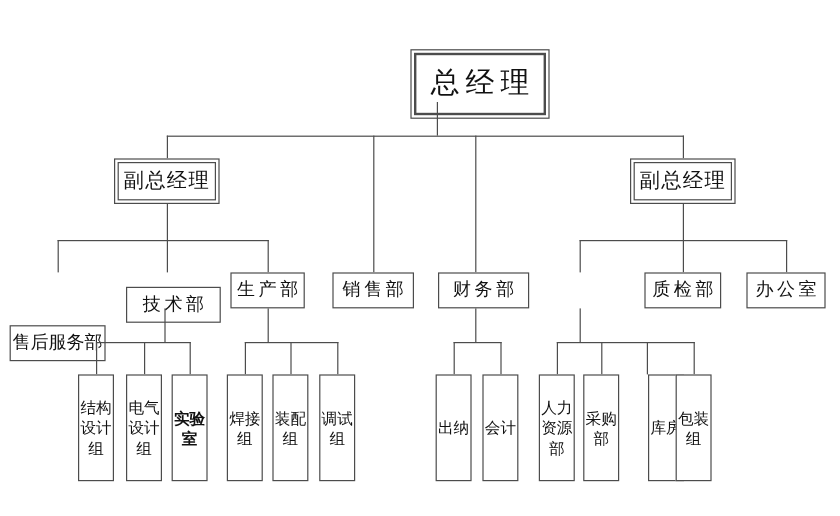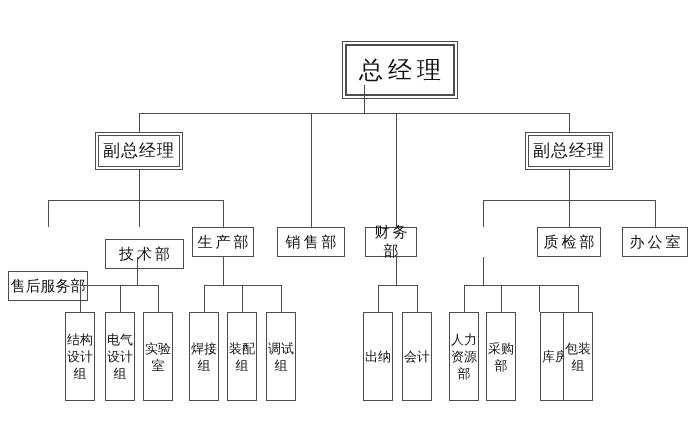--- a/index.html
+++ b/index.html
@@ -49,21 +49,21 @@
 
   <div class="vline" style="left:569px; top:170px; height:57px;"></div>
   <div class="hline" style="left:483px; top:200px; width:173px;"></div>
   <div class="vline" style="left:483px; top:200px; height:27px;"></div>
   <div class="vline" style="left:655px; top:200px; height:27px;"></div>
 
   <div class="node lvl3" style="left:8px; top:227px; width:80px; height:30px;margin-top:44px;">售后服务部</div>
   <div class="node lvl3 sp" style="left:105px; top:239px; width:79px; height:30px;">技术部</div>
   <div class="node lvl3 sp" style="left:192px; top:227px; width:62px; height:30px;">生产部</div>
   <div class="node lvl3 sp" style="left:277px; top:227px; width:68px; height:30px;">销售部</div>
-  <div class="node lvl3 sp" style="left:365px; top:227px; width:52px; height:30px;">财务部</div>
+  <div class="node lvl3 sp" style="left:365px; top:227px; width:76px; height:30px;">财务部</div>
   <div class="node lvl3 sp" style="left:537px; top:227px; width:64px; height:30px;">质检部</div>
   <div class="node lvl3 sp" style="left:622px; top:227px; width:66px; height:30px;">办公室</div>
 
   <div class="vline" style="left:137px; top:257px; height:28px;"></div>
   <div class="hline" style="left:80px;  top:285px; width:79px;"></div>
   <div class="vline" style="left:80px;  top:285px; height:27px;"></div>
   <div class="vline" style="left:120px; top:285px; height:27px;"></div>
   <div class="vline" style="left:158px; top:285px; height:27px;"></div>
 
   <div class="vline" style="left:223px; top:257px; height:28px;"></div>
@@ -79,21 +79,21 @@
 
   <div class="vline" style="left:483px; top:257px; height:28px;"></div>
   <div class="hline" style="left:464px; top:285px; width:115px;"></div>
   <div class="vline" style="left:464px; top:285px; height:27px;"></div>
   <div class="vline" style="left:501px; top:285px; height:27px;"></div>
   <div class="vline" style="left:539px; top:285px; height:27px;"></div>
   <div class="vline" style="left:578px; top:285px; height:27px;"></div>
 
   <div class="node lvl4" style="left:65px;  top:312px; width:30px; height:89px;text-align:center;">结构设计组</div>
   <div class="node lvl4" style="left:105px; top:312px; width:30px; height:89px;">电气设计组</div>
-  <div class="node lvl4" style="left:143px; top:312px; width:30px; height:89px;">实验室</div>
+  <div class="node lvl4" style="left:143px; top:312px; width:30px; height:89px;font-weight:bold;">实验室</div>
   <div class="node lvl4" style="left:189px; top:312px; width:30px; height:89px;">焊接组</div>
   <div class="node lvl4" style="left:227px; top:312px; width:30px; height:89px;">装配组</div>
   <div class="node lvl4" style="left:266px; top:312px; width:30px; height:89px;">调试组</div>
   <div class="node lvl4" style="left:363px; top:312px; width:30px; height:89px;">出纳</div>
   <div class="node lvl4" style="left:402px; top:312px; width:30px; height:89px;">会计</div>
   <div class="node lvl4" style="left:449px; top:312px; width:30px; height:89px;">人力资源部</div>
   <div class="node lvl4" style="left:486px; top:312px; width:30px; height:89px;">采购部</div>
   <div class="node lvl4" style="left:540px; top:312px; width:30px; height:89px;">库房</div>
   <div class="node lvl4" style="left:563px; top:312px; width:30px; height:89px;font-family:Liberation Serif, serif;">包装组</div>
 

